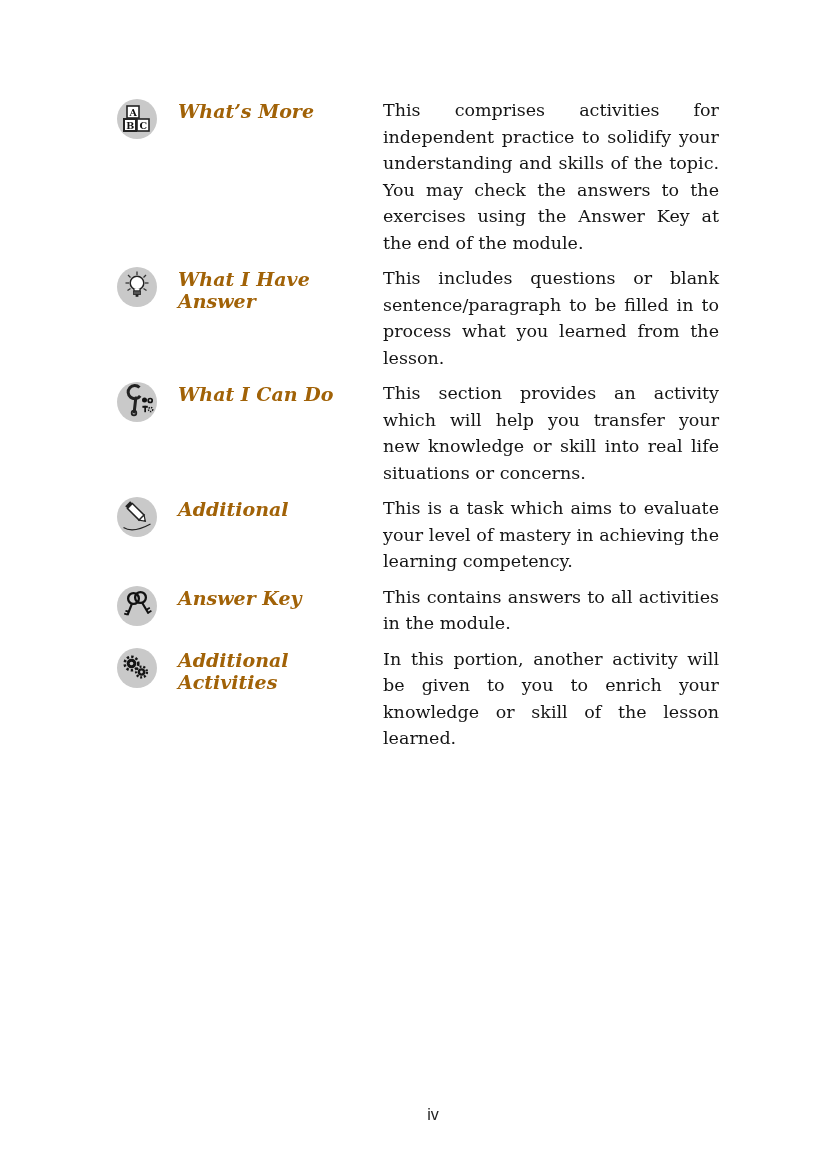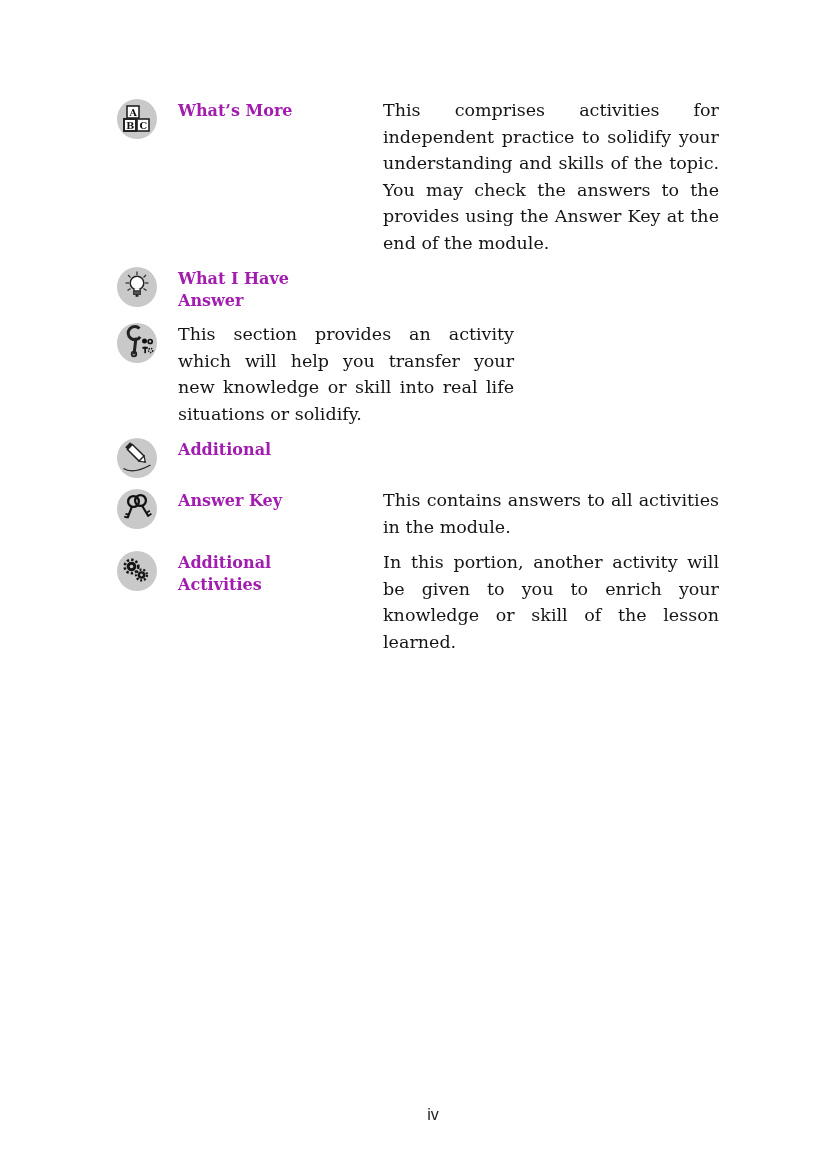--- a/index.html
+++ b/index.html
@@ -38,23 +38,24 @@
     align-items: center;
     justify-content: center;
   }
   .icon-circle svg { display: block; width: 40px; height: 40px; }
   .label-cell {
     width: 205px;
     flex: 0 0 205px;
     padding-right: 45px;
     padding-top: 3px;
     font-weight: bold;
-    font-size: 16px;
+    font-style: italic;
+    font-size: 19px;
     line-height: 22px;
-    color: #a21caf;
+    color: #a16207;
   }
   .desc-cell {
     width: 336px;
     flex: 0 0 336px;
     font-size: 17.5px;
     line-height: 26.5px;
     text-align: justify;
     text-justify: inter-word;
     color: #141414;
   }
@@ -84,21 +85,21 @@
             <rect x="10" y="7" width="12" height="12" fill="#ffffff" stroke="#222222" stroke-width="1.6"></rect>
             <text x="16.2" y="16.6" font-size="9.5" font-weight="bold" text-anchor="middle" class="blk-letter" fill="#111111">A</text>
             <rect x="7" y="20" width="12" height="12" fill="#ffffff" stroke="#222222" stroke-width="2"></rect>
             <text x="13.2" y="29.8" font-size="9.5" font-weight="bold" text-anchor="middle" class="blk-letter" fill="#111111">B</text>
             <rect x="20" y="20" width="12" height="12" fill="#ffffff" stroke="#222222" stroke-width="1.6"></rect>
             <text x="26.2" y="29.8" font-size="9.5" font-weight="bold" text-anchor="middle" class="blk-letter" fill="#111111">C</text>
           </svg>
         </div>
       </div>
       <div class="label-cell">What’s More</div>
-      <div class="desc-cell">This comprises activities for independent practice to solidify your understanding and skills of the topic. You may check the answers to the provides using the Answer Key at the end of the module.</div>
+      <div class="desc-cell">This comprises activities for independent practice to solidify your understanding and skills of the topic. You may check the answers to the exercises using the Answer Key at the end of the module.</div>
     </div>
 
     <div class="row">
       <div class="icon-cell">
         <div class="icon-circle">
           <svg viewBox="0 0 40 40">
             <g stroke="#333333" stroke-width="1.3">
               <line x1="20" y1="4.5" x2="20" y2="8"></line>
               <line x1="11" y1="8" x2="13.5" y2="10.5"></line>
               <line x1="29" y1="8" x2="26.5" y2="10.5"></line>
@@ -108,55 +109,58 @@
               <line x1="29.5" y1="23.5" x2="26.5" y2="21.5"></line>
             </g>
             <circle cx="20" cy="16" r="6.8" fill="#ffffff" stroke="#222222" stroke-width="1.5"></circle>
             <path d="M17,21.5 L17,24 L23,24 L23,21.5" fill="#ffffff" stroke="#222222" stroke-width="1.2"></path>
             <rect x="16.6" y="24" width="6.8" height="3.6" fill="#555555" stroke="#222222" stroke-width="0.8"></rect>
             <rect x="18.6" y="27.6" width="2.8" height="2.2" fill="#222222"></rect>
           </svg>
         </div>
       </div>
       <div class="label-cell">What I Have Answer</div>
+      <div class="desc-cell">This includes questions or blank sentence/paragraph to be filled in to process what you learned from the lesson.</div>
     </div>
 
     <div class="row">
       <div class="icon-cell">
         <div class="icon-circle">
           <svg viewBox="0 0 40 40">
             <path d="M22.5,5.5 A6.6,6.6 0 1 0 23.2,13.8" fill="none" stroke="#222222" stroke-width="3"></path>
             <line x1="18.8" y1="16" x2="17.2" y2="30" stroke="#222222" stroke-width="3" stroke-linecap="round"></line>
             <circle cx="17" cy="31" r="2.3" fill="none" stroke="#222222" stroke-width="1.8"></circle>
             <circle cx="27.5" cy="18" r="2.5" fill="#111111"></circle>
             <circle cx="33.2" cy="18.5" r="2" fill="none" stroke="#111111" stroke-width="1.7"></circle>
             <rect x="25.4" y="23.8" width="5.4" height="2" fill="#111111"></rect>
             <rect x="27.3" y="23.8" width="1.7" height="6.4" fill="#111111"></rect>
             <circle cx="33.6" cy="27.5" r="2.1" fill="none" stroke="#111111" stroke-width="1.5" stroke-dasharray="1.3 1"></circle>
           </svg>
         </div>
       </div>
-      <div class="desc-cell">This section provides an activity which will help you transfer your new knowledge or skill into real life situations or solidify.</div>
+      <div class="label-cell">What I Can Do</div>
+      <div class="desc-cell">This section provides an activity which will help you transfer your new knowledge or skill into real life situations or concerns.</div>
     </div>
 
     <div class="row">
       <div class="icon-cell">
         <div class="icon-circle">
           <svg viewBox="0 0 40 40">
             <g transform="rotate(45 20 16)">
               <rect x="10" y="12.5" width="16.5" height="7" fill="#ffffff" stroke="#222222" stroke-width="1.5"></rect>
               <rect x="6.8" y="12.5" width="3.4" height="7" fill="#222222"></rect>
               <polygon points="26.5,12.5 31.8,16 26.5,19.5" fill="#ffffff" stroke="#222222" stroke-width="1.2"></polygon>
               <polygon points="30.2,15 31.8,16 30.2,17.1" fill="#222222"></polygon>
             </g>
             <path d="M6.5,30.5 Q16,36.5 33.5,27" fill="none" stroke="#222222" stroke-width="1.2"></path>
           </svg>
         </div>
       </div>
       <div class="label-cell">Additional</div>
+      <div class="desc-cell">This is a task which aims to evaluate your level of mastery in achieving the learning competency.</div>
     </div>
 
     <div class="row">
       <div class="icon-cell">
         <div class="icon-circle">
           <svg viewBox="0 0 40 40">
             <circle cx="16.5" cy="12.5" r="5.4" fill="none" stroke="#111111" stroke-width="2.3"></circle>
             <circle cx="23.5" cy="11.5" r="5.4" fill="none" stroke="#111111" stroke-width="2.3"></circle>
             <line x1="15" y1="17.5" x2="10.5" y2="29" stroke="#111111" stroke-width="2.1"></line>
             <line x1="10.8" y1="28.6" x2="7.2" y2="27.6" stroke="#111111" stroke-width="1.7"></line>

